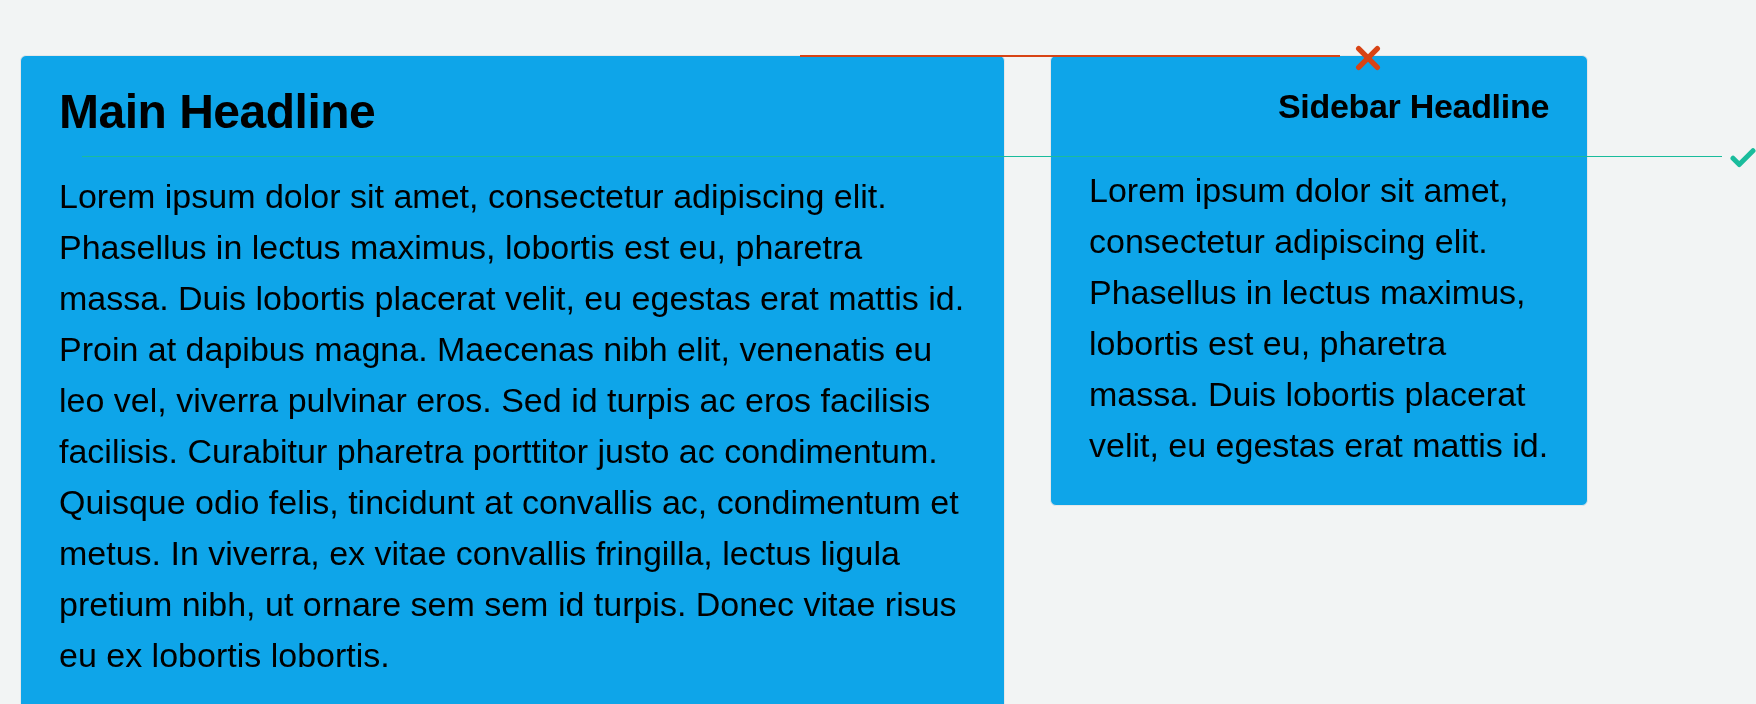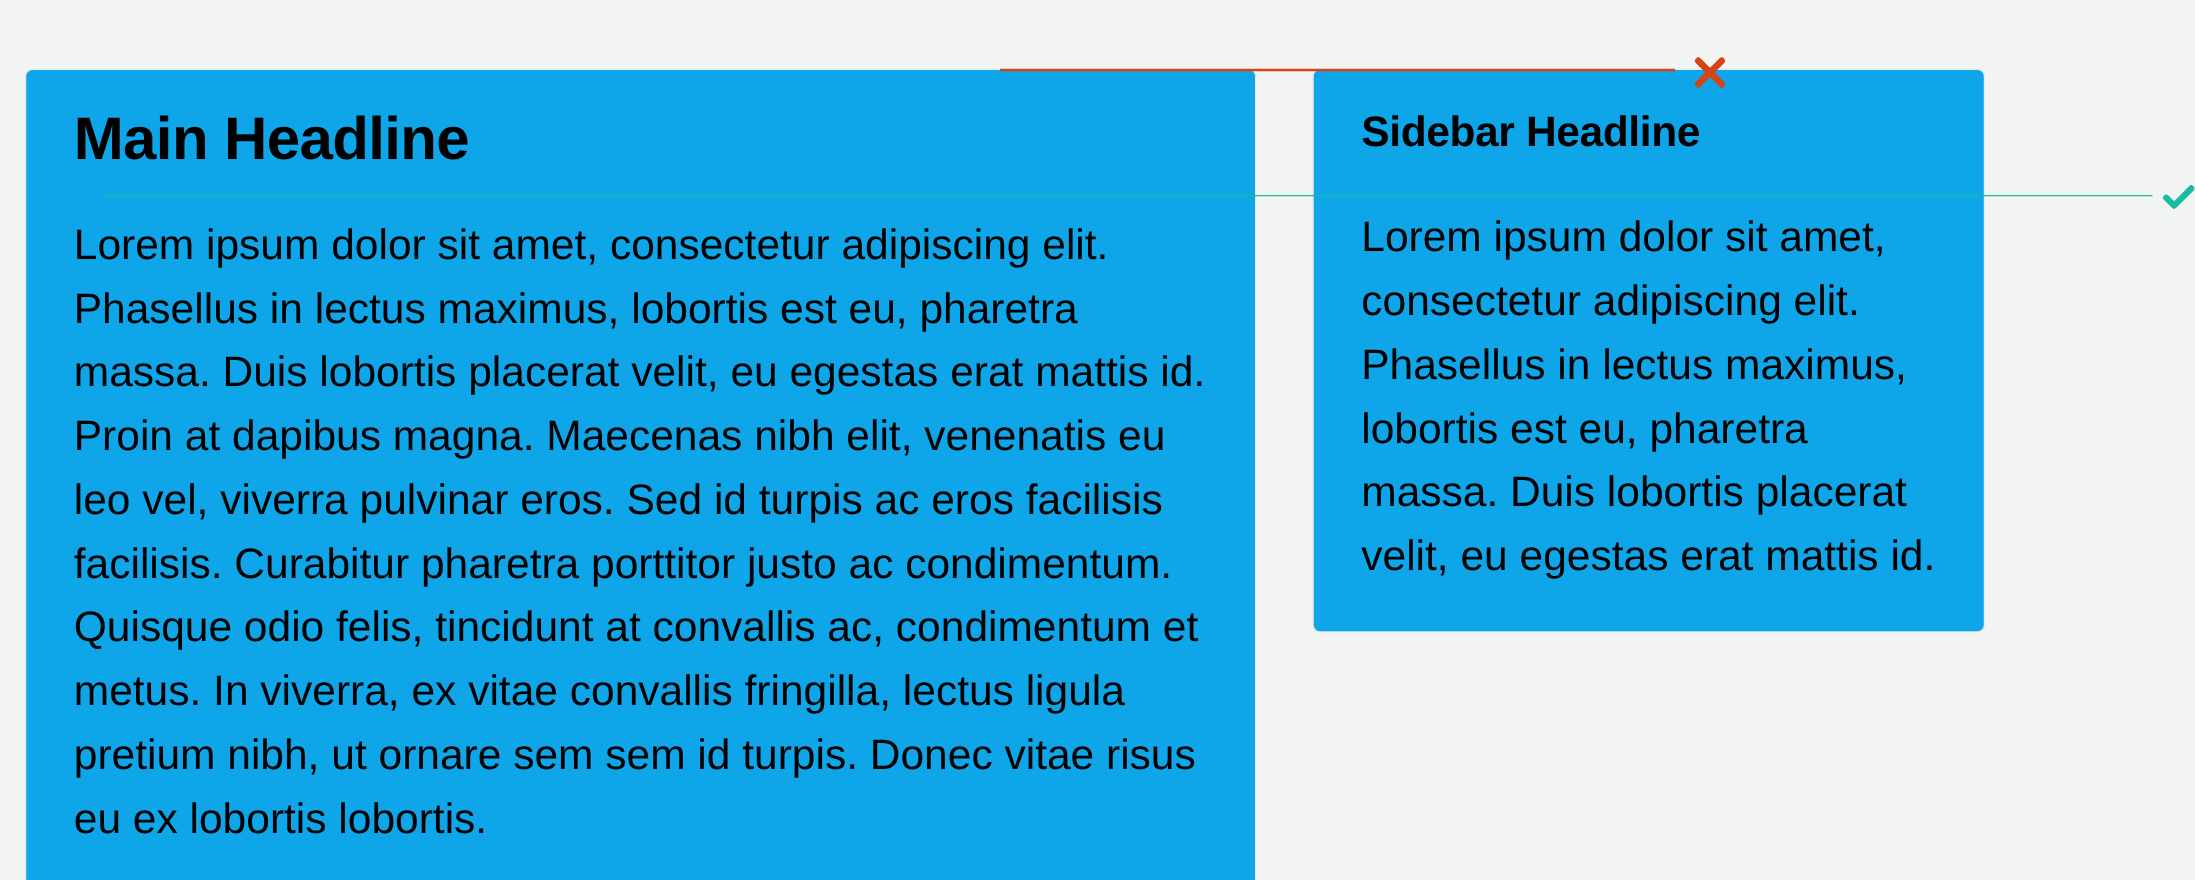--- a/index.html
+++ b/index.html
@@ -42,20 +42,21 @@
       margin-bottom: 32px;
       letter-spacing: -0.5px;
     }
     .sidebar-headline {
       font-size: 34px;
       font-weight: 700;
       line-height: 1.2;
       color: #000000;
       margin-bottom: 38px;
       letter-spacing: -0.3px;
+      text-align: right;
     }
     .body-text {
       font-size: 34px;
       line-height: 1.5;
       color: #000000;
       font-weight: 400;
     }
     .red-line {
       position: absolute;
       top: 35px;

